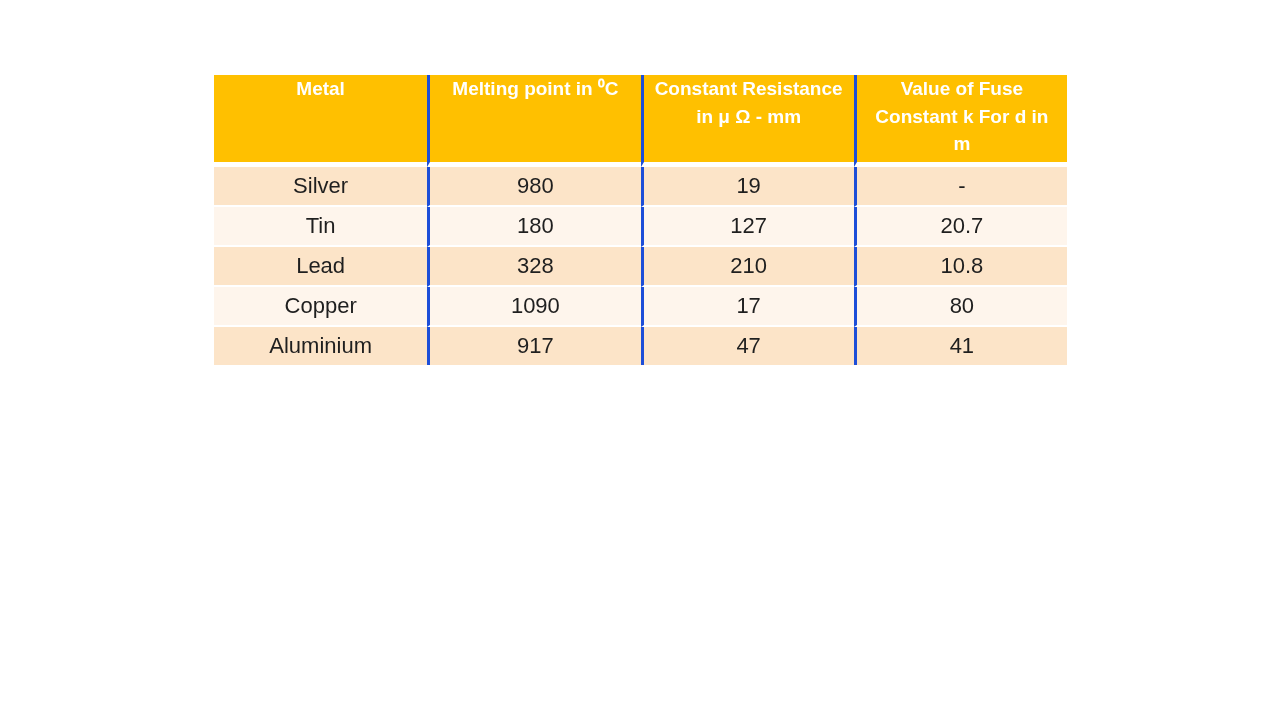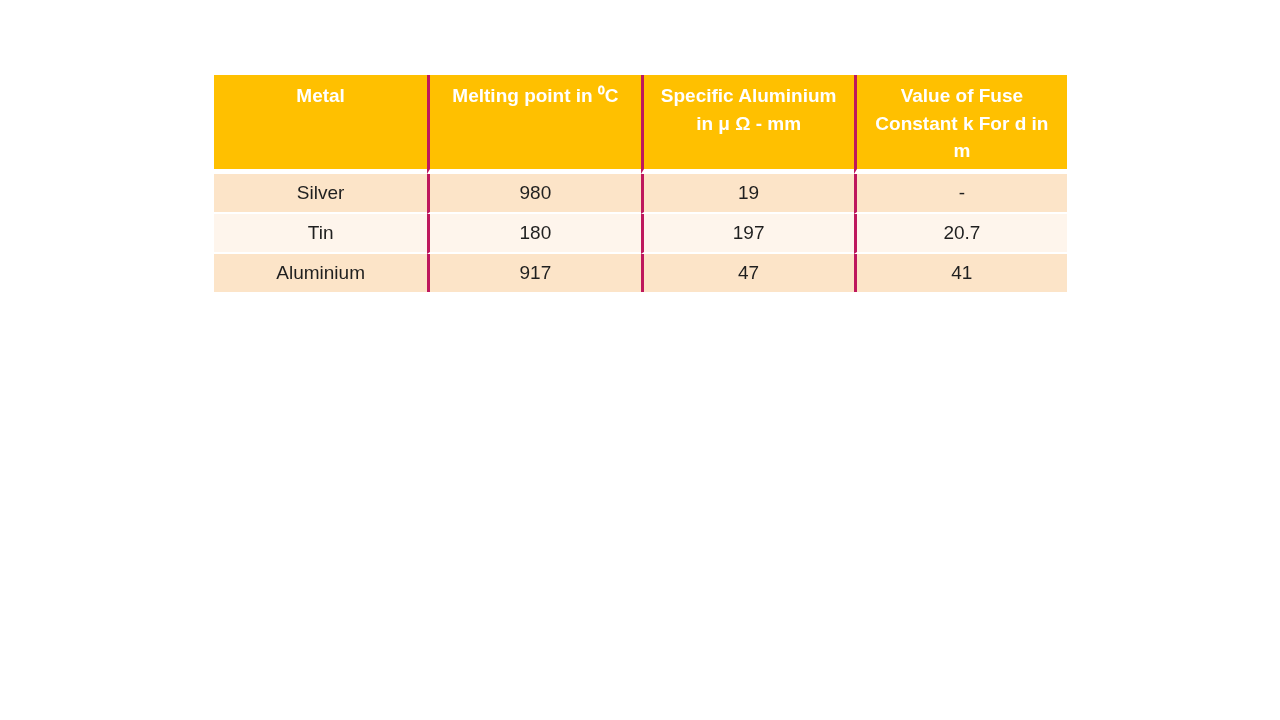--- a/index.html
+++ b/index.html
@@ -30,30 +30,30 @@
   }
   table.metals th {
     background: var(--header-bg, #FFC000);
     color: var(--header-fg, #ffffff);
     font-weight: bold;
     font-size: 19px;
     line-height: 1.45;
     text-align: center;
     vertical-align: top;
     height: 87px;
-    padding: 7px 8px 0 8px;
+    padding: 0 8px 0 8px;
     border-bottom: 5px solid #ffffff;
     margin-left: 24px;
   }
   table.metals th + th,
   table.metals td + td {
-    border-left: 3px solid #be185d;
+    border-left: 3px solid #1d4ed8;
   }
   table.metals td {
-    font-size: 19px;
+    font-size: 22px;
     color: var(--body-fg, #1f1f1f);
     text-align: center;
     vertical-align: middle;
     height: 38px;
     padding: 0 6px;
     border-bottom: 2px solid #ffffff;
   }
   table.metals tbody tr:last-child td {
     border-bottom: none;
   }
@@ -66,36 +66,48 @@
 </style>
 </head>
 <body style="background: rgb(255, 255, 255);">
 
 <div class="slide">
   <table class="metals">
     <thead>
       <tr>
           <th>Metal</th>
           <th>Melting point in ⁰C</th>
-          <th>Specific Aluminium in  μ Ω - mm</th>
+          <th>Constant Resistance in  μ Ω - mm</th>
           <th>Value of Fuse Constant k For d in m</th>
         </tr>
     </thead>
     <tbody>
         <tr>
           <td>Silver</td>
           <td>980</td>
           <td>19</td>
           <td>-</td>
         </tr>
         <tr>
           <td>Tin</td>
           <td>180</td>
-          <td>197</td>
+          <td>127</td>
           <td>20.7</td>
+        </tr>
+        <tr>
+          <td>Lead</td>
+          <td>328</td>
+          <td>210</td>
+          <td>10.8</td>
+        </tr>
+        <tr>
+          <td>Copper</td>
+          <td>1090</td>
+          <td>17</td>
+          <td>80</td>
         </tr>
         <tr>
           <td>Aluminium</td>
           <td>917</td>
           <td>47</td>
           <td>41</td>
         </tr>
       </tbody>
   </table>
 </div>

